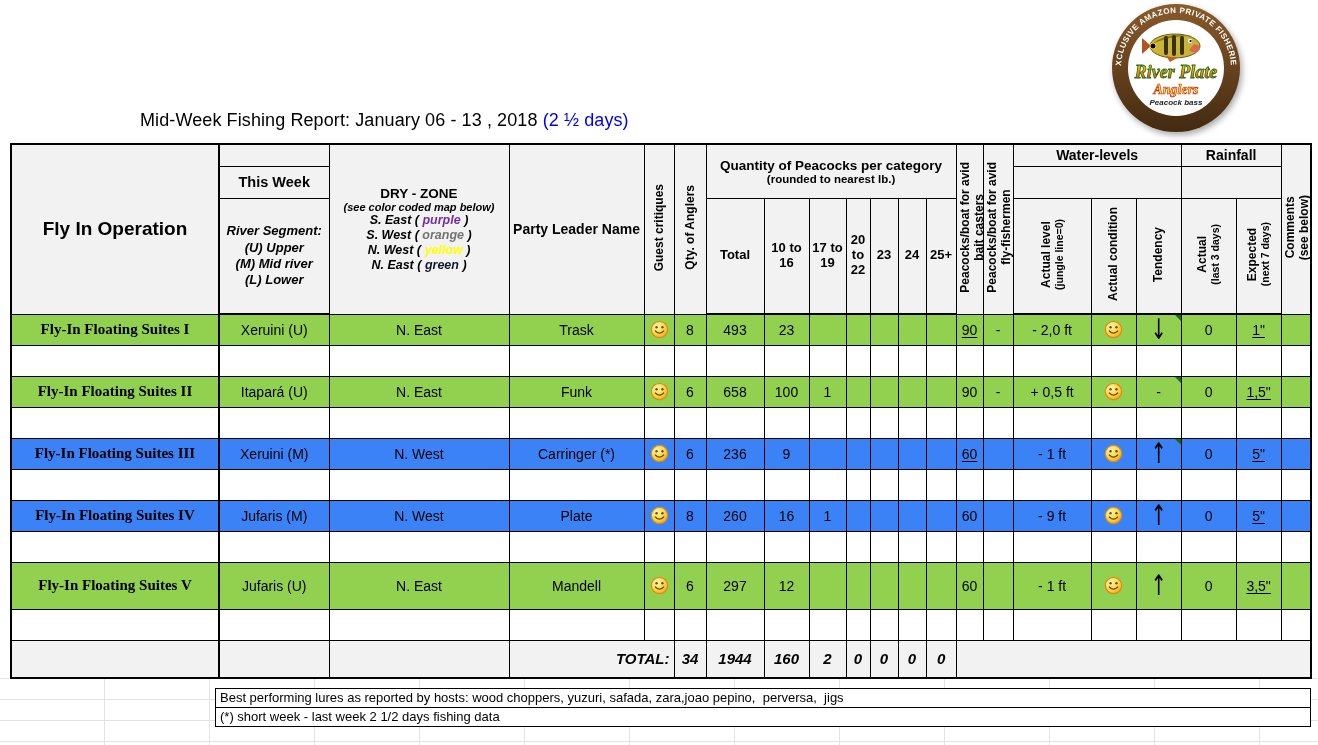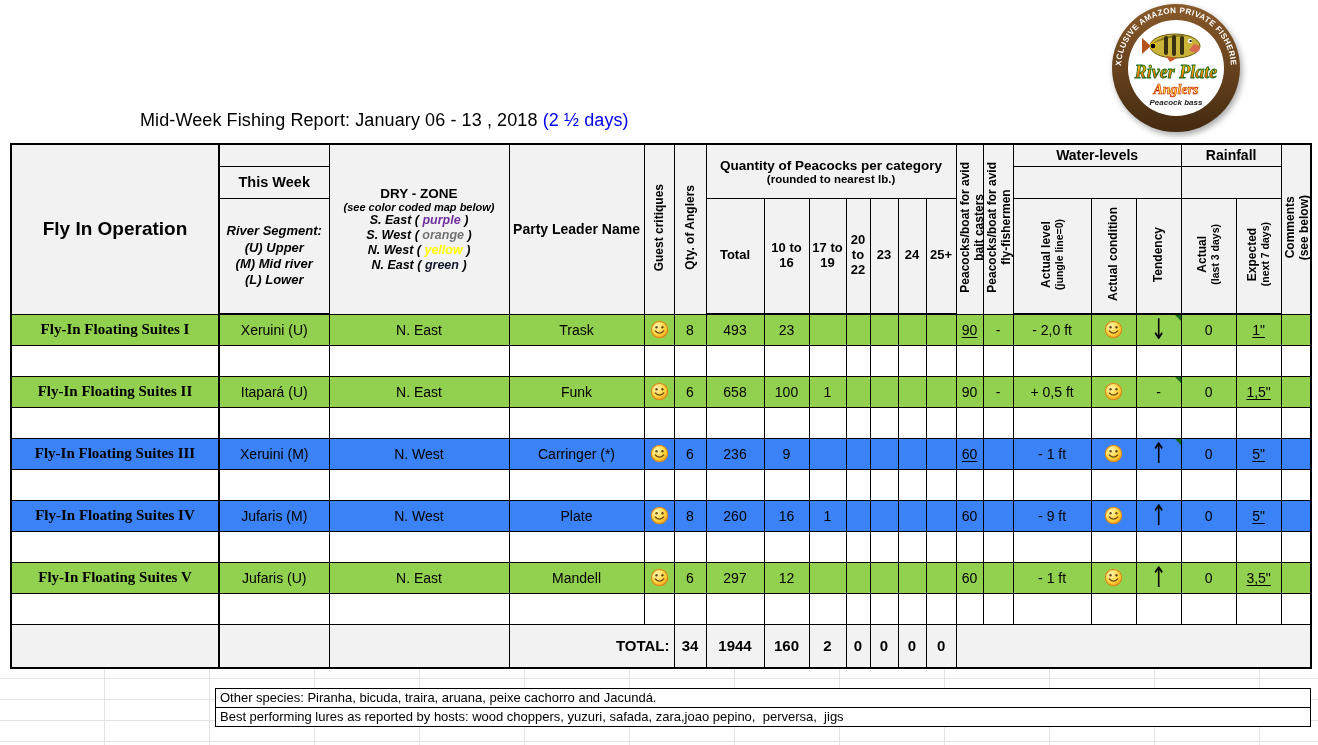--- a/index.html
+++ b/index.html
@@ -409,21 +409,21 @@
         <td></td>
         <td></td>
         <td></td>
         <td></td>
         <td class="dotl"></td>
         <td class="dotl"></td>
         <td></td>
         <td class="dotl"></td>
         <td></td>
       </tr>
-      <tr class="data green" style="height: 31px;">
+      <tr class="data green" style="height: 47px;">
         <td class="op db bR2">Fly-In Floating Suites V</td>
         <td class="db">Jufaris (U)</td>
         <td class="db">N. East</td>
         <td>Mandell</td>
         <td><svg class="smiley" viewBox="0 0 20 20">
             <circle cx="10" cy="10" r="8.6" fill="url(#sg)" stroke="#d88c1c" stroke-width="1.2"></circle>
             <circle cx="6.9" cy="7.6" r="1.25" fill="#6a4a1a"></circle>
             <circle cx="13.1" cy="7.6" r="1.25" fill="#6a4a1a"></circle>
             <path d="M5.6 11.6 Q10 16.2 14.4 11.6" fill="none" stroke="#6a4a1a" stroke-width="1.3" stroke-linecap="round"></path>
           </svg></td>
@@ -465,34 +465,34 @@
         <td></td>
         <td></td>
         <td></td>
         <td></td>
         <td class="dotl"></td>
         <td class="dotl"></td>
         <td></td>
         <td class="dotl"></td>
         <td></td>
       </tr>
-      <tr class="totalr" style="height: 44px;">
+      <tr class="totalr" style="height: 38px; font-style: italic;">
         <td class="bR2"></td>
         <td></td>
         <td></td>
         <td class="lbl-right" colspan="2">TOTAL:</td>
         <td>34</td>
         <td>1944</td>
         <td class="dotl">160</td>
         <td class="dotl">2</td>
         <td class="dotl">0</td>
         <td class="dotl">0</td>
         <td class="dotl">0</td>
         <td class="dotl">0</td>
         <td colspan="8"></td>
       </tr>
     </tbody>
 </table>
 
 <div class="notes">
-  <div class="note">Other species: Piranha, bicuda, traira, aruana, peixe cachorro and Jacundá.</div>
   <div class="note">Best performing lures as reported by hosts: wood choppers, yuzuri, safada, zara,joao pepino,  perversa,  jigs</div>
+  <div class="note">(*) short week - last week 2 1/2 days fishing data</div>
 </div>
 
 </body></html>

